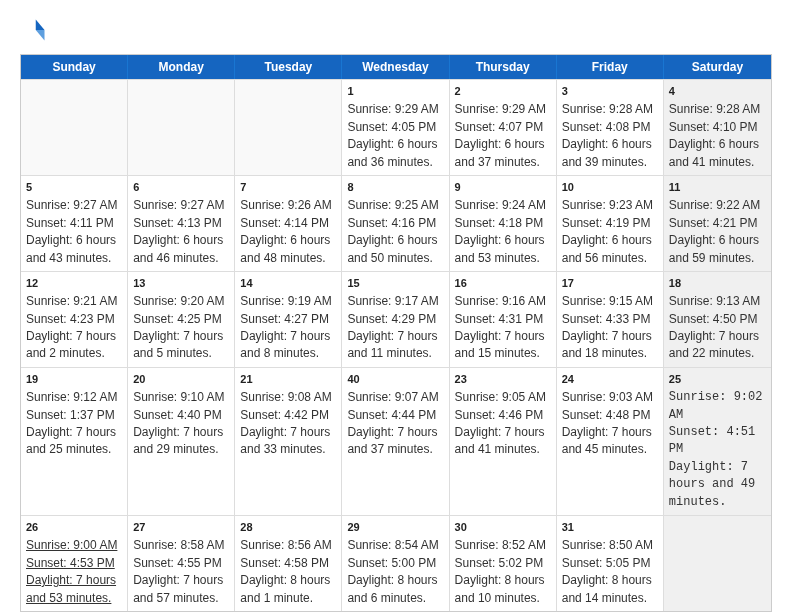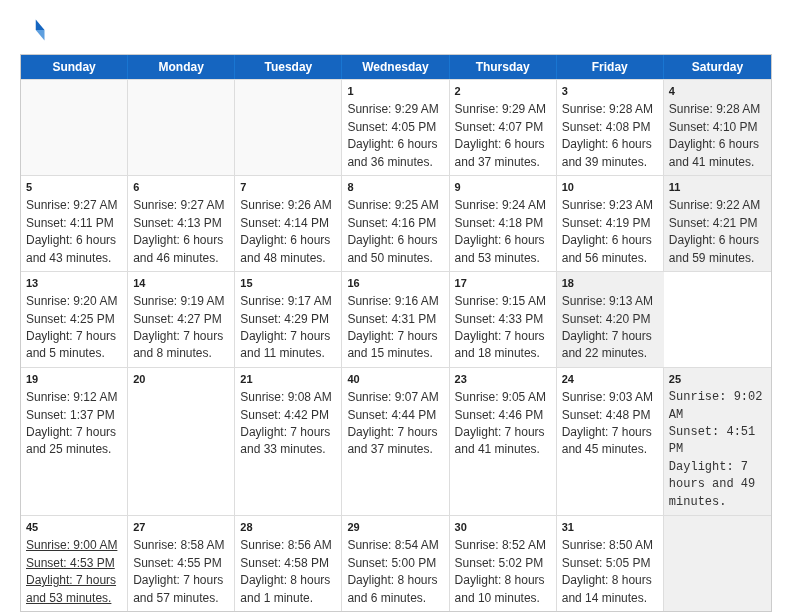--- a/index.html
+++ b/index.html
@@ -210,20 +210,26 @@
           </div>
           <div class="cal-cell shaded">
             <div class="day-number">11</div>
             <div class="cell-text" style="white-space: pre-line;">Sunrise: 9:22 AM
 Sunset: 4:21 PM
 Daylight: 6 hours and 59 minutes.</div>
           </div>
         </div>
         <div class="cal-week">
           <div class="cal-cell">
+            <div class="day-number">12</div>
+            <div class="cell-text" style="white-space: pre-line;">Sunrise: 9:21 AM
+Sunset: 4:23 PM
+Daylight: 7 hours and 2 minutes.</div>
+          </div>
+          <div class="cal-cell">
             <div class="day-number">13</div>
             <div class="cell-text" style="white-space: pre-line;">Sunrise: 9:20 AM
 Sunset: 4:25 PM
 Daylight: 7 hours and 5 minutes.</div>
           </div>
           <div class="cal-cell">
             <div class="day-number">14</div>
             <div class="cell-text" style="white-space: pre-line;">Sunrise: 9:19 AM
 Sunset: 4:27 PM
 Daylight: 7 hours and 8 minutes.</div>
@@ -242,33 +248,36 @@
           </div>
           <div class="cal-cell">
             <div class="day-number">17</div>
             <div class="cell-text" style="white-space: pre-line;">Sunrise: 9:15 AM
 Sunset: 4:33 PM
 Daylight: 7 hours and 18 minutes.</div>
           </div>
           <div class="cal-cell shaded">
             <div class="day-number">18</div>
             <div class="cell-text" style="white-space: pre-line;">Sunrise: 9:13 AM
-Sunset: 4:20 PM
+Sunset: 4:50 PM
 Daylight: 7 hours and 22 minutes.</div>
           </div>
         </div>
         <div class="cal-week">
           <div class="cal-cell">
             <div class="day-number">19</div>
             <div class="cell-text" style="white-space: pre-line;">Sunrise: 9:12 AM
 Sunset: 1:37 PM
 Daylight: 7 hours and 25 minutes.</div>
           </div>
           <div class="cal-cell">
             <div class="day-number">20</div>
+            <div class="cell-text" style="white-space: pre-line;">Sunrise: 9:10 AM
+Sunset: 4:40 PM
+Daylight: 7 hours and 29 minutes.</div>
           </div>
           <div class="cal-cell">
             <div class="day-number">21</div>
             <div class="cell-text" style="white-space: pre-line;">Sunrise: 9:08 AM
 Sunset: 4:42 PM
 Daylight: 7 hours and 33 minutes.</div>
           </div>
           <div class="cal-cell">
             <div class="day-number">40</div>
             <div class="cell-text" style="white-space: pre-line;">Sunrise: 9:07 AM
@@ -289,21 +298,21 @@
           </div>
           <div class="cal-cell shaded">
             <div class="day-number">25</div>
             <div class="cell-text" style="white-space: pre-line; font-family: Liberation Mono, monospace;">Sunrise: 9:02 AM
 Sunset: 4:51 PM
 Daylight: 7 hours and 49 minutes.</div>
           </div>
         </div>
         <div class="cal-week">
           <div class="cal-cell">
-            <div class="day-number">45</div>
+            <div class="day-number">26</div>
             <div class="cell-text" style="white-space: pre-line; text-decoration: underline;">Sunrise: 9:00 AM
 Sunset: 4:53 PM
 Daylight: 7 hours and 53 minutes.</div>
           </div>
           <div class="cal-cell">
             <div class="day-number">27</div>
             <div class="cell-text" style="white-space: pre-line;">Sunrise: 8:58 AM
 Sunset: 4:55 PM
 Daylight: 7 hours and 57 minutes.</div>
           </div>

